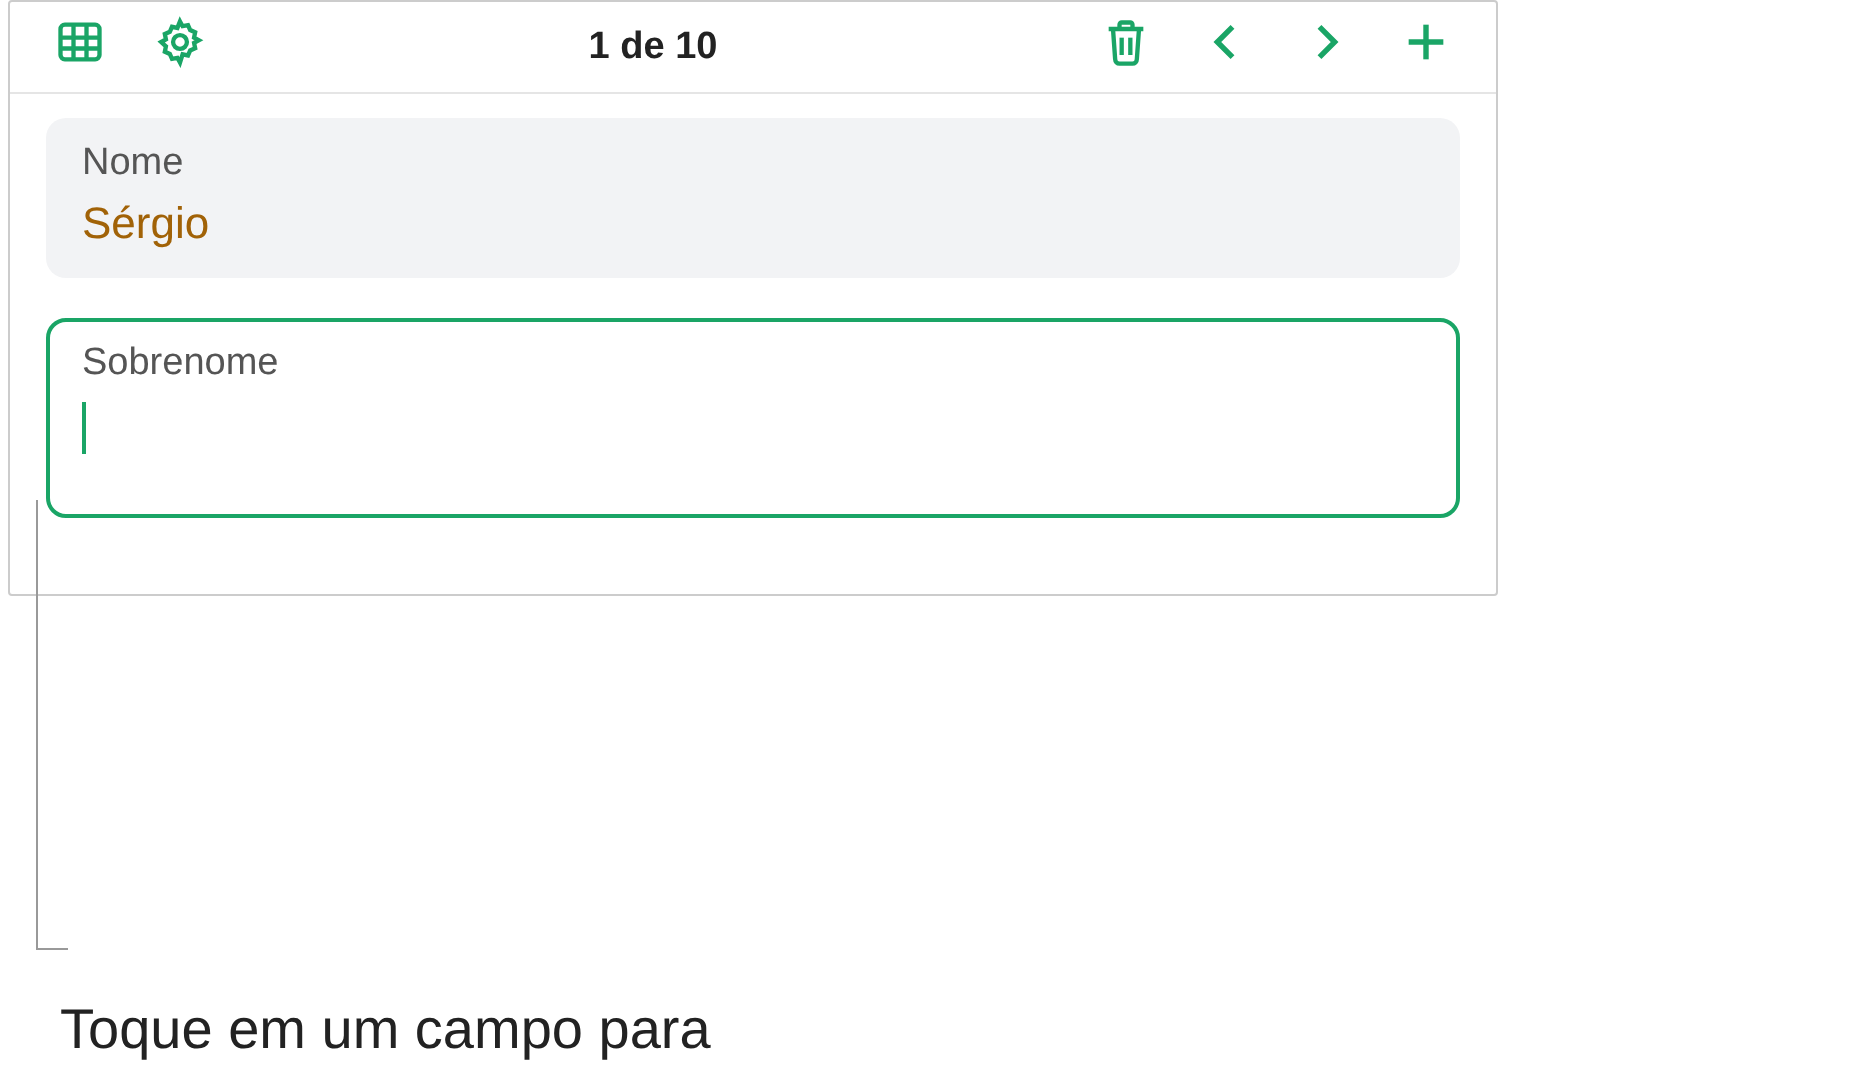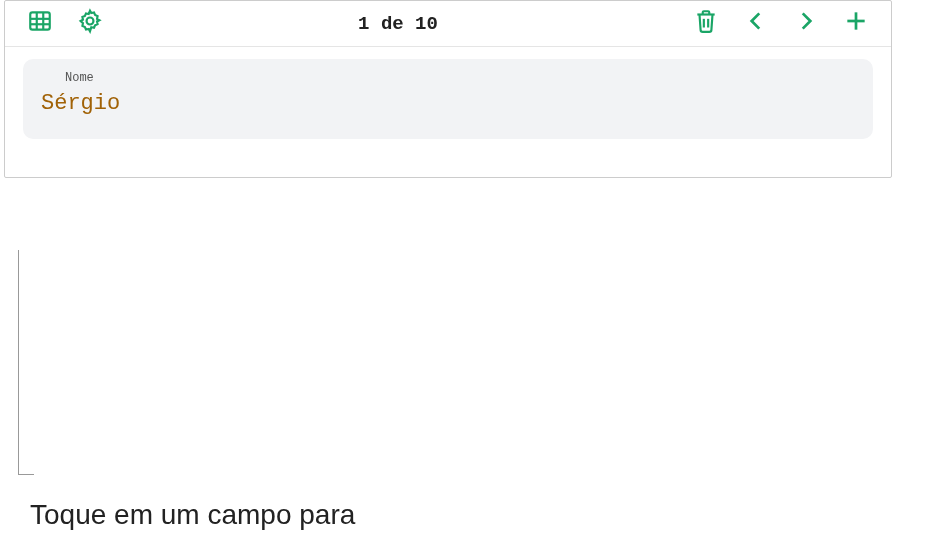--- a/index.html
+++ b/index.html
@@ -10,24 +10,23 @@
     body {
       font-family: -apple-system, BlinkMacSystemFont, "Segoe UI", Helvetica, Arial, sans-serif;
       background: #fff;
       width: 935px;
       height: 539px;
       position: relative;
     }
     .app-window {
       border: 1px solid #ccc;
       border-radius: 2px;
-      width: 888px;
+      width: 745px;
       margin-left: 4px;
       background: #fff;
-      font-family: Liberation Mono, monospace;
     }
     .toolbar {
       display: flex;
       align-items: center;
       height: 46px;
       padding: 0 10px;
       border-bottom: 1px solid #e5e5e5;
     }
     .toolbar-left {
       display: flex;
@@ -67,24 +66,23 @@
       margin-bottom: 20px;
       min-height: 80px;
       border: 2px solid transparent;
     }
     .field-card.active {
       background: #fff;
       border: 2.5px solid #1aa566;
       min-height: 100px;
     }
     .field-label {
-      font-size: 12px;
+      font-size: 19px;
       color: #555;
       margin-bottom: 6px;
-      margin-left: 24px;
     }
     .field-value {
       font-size: 22px;
       color: #a16207;
     }
     .field-input-wrap {
       position: relative;
       height: 28px;
     }
     .caret {
@@ -174,19 +172,26 @@
       </div>
     </div>
   </div>
 
   <div class="form-area">
     <div class="field-card">
       <div class="field-label">Nome</div>
       <div class="field-value">Sérgio</div>
     </div>
 
+    <div class="field-card active">
+      <div class="field-label">Sobrenome</div>
+      <div class="field-input-wrap">
+        <div class="caret"></div>
+        <span class="field-value"></span>
+      </div>
+    </div>
 
   </div>
 </div>
 
 <div class="callout-line" style="left:18px; top:250px; width:16px; height:225px;"></div>
 
 <div class="callout-text">Toque em um campo para inserir dados para o registro atual.</div>
 
 </body></html>

